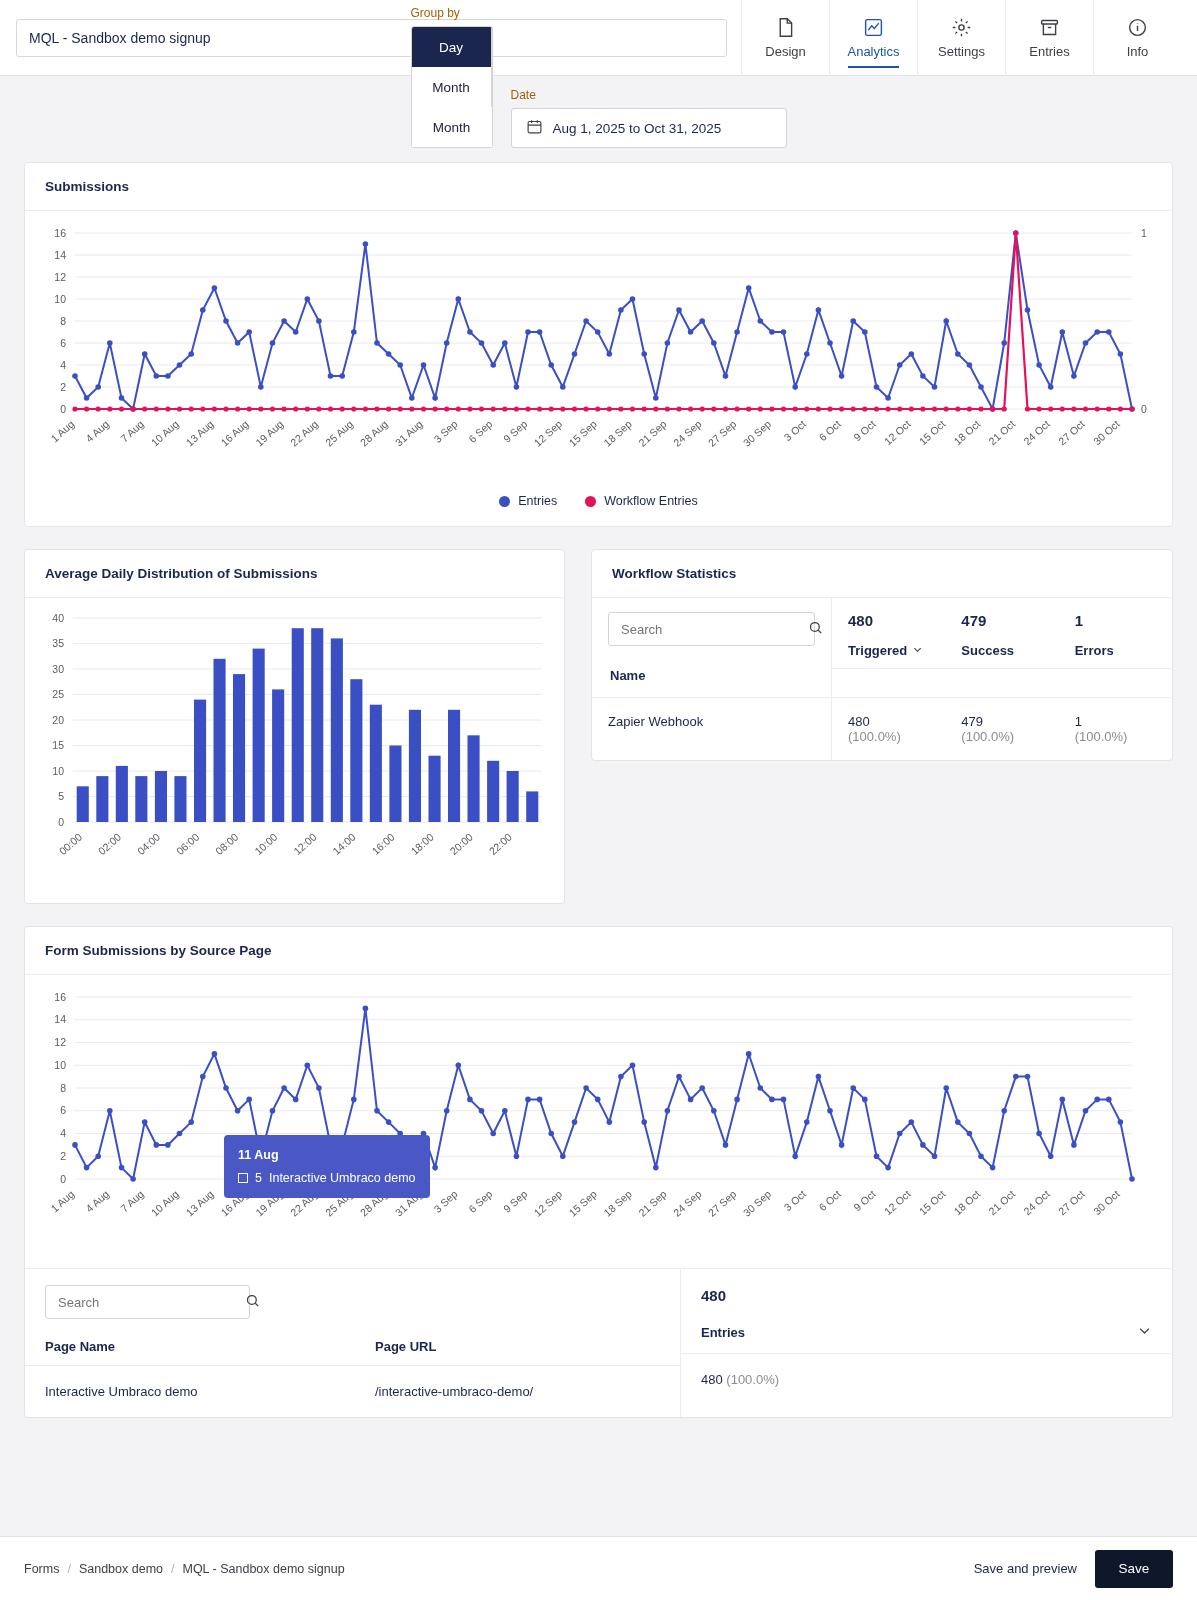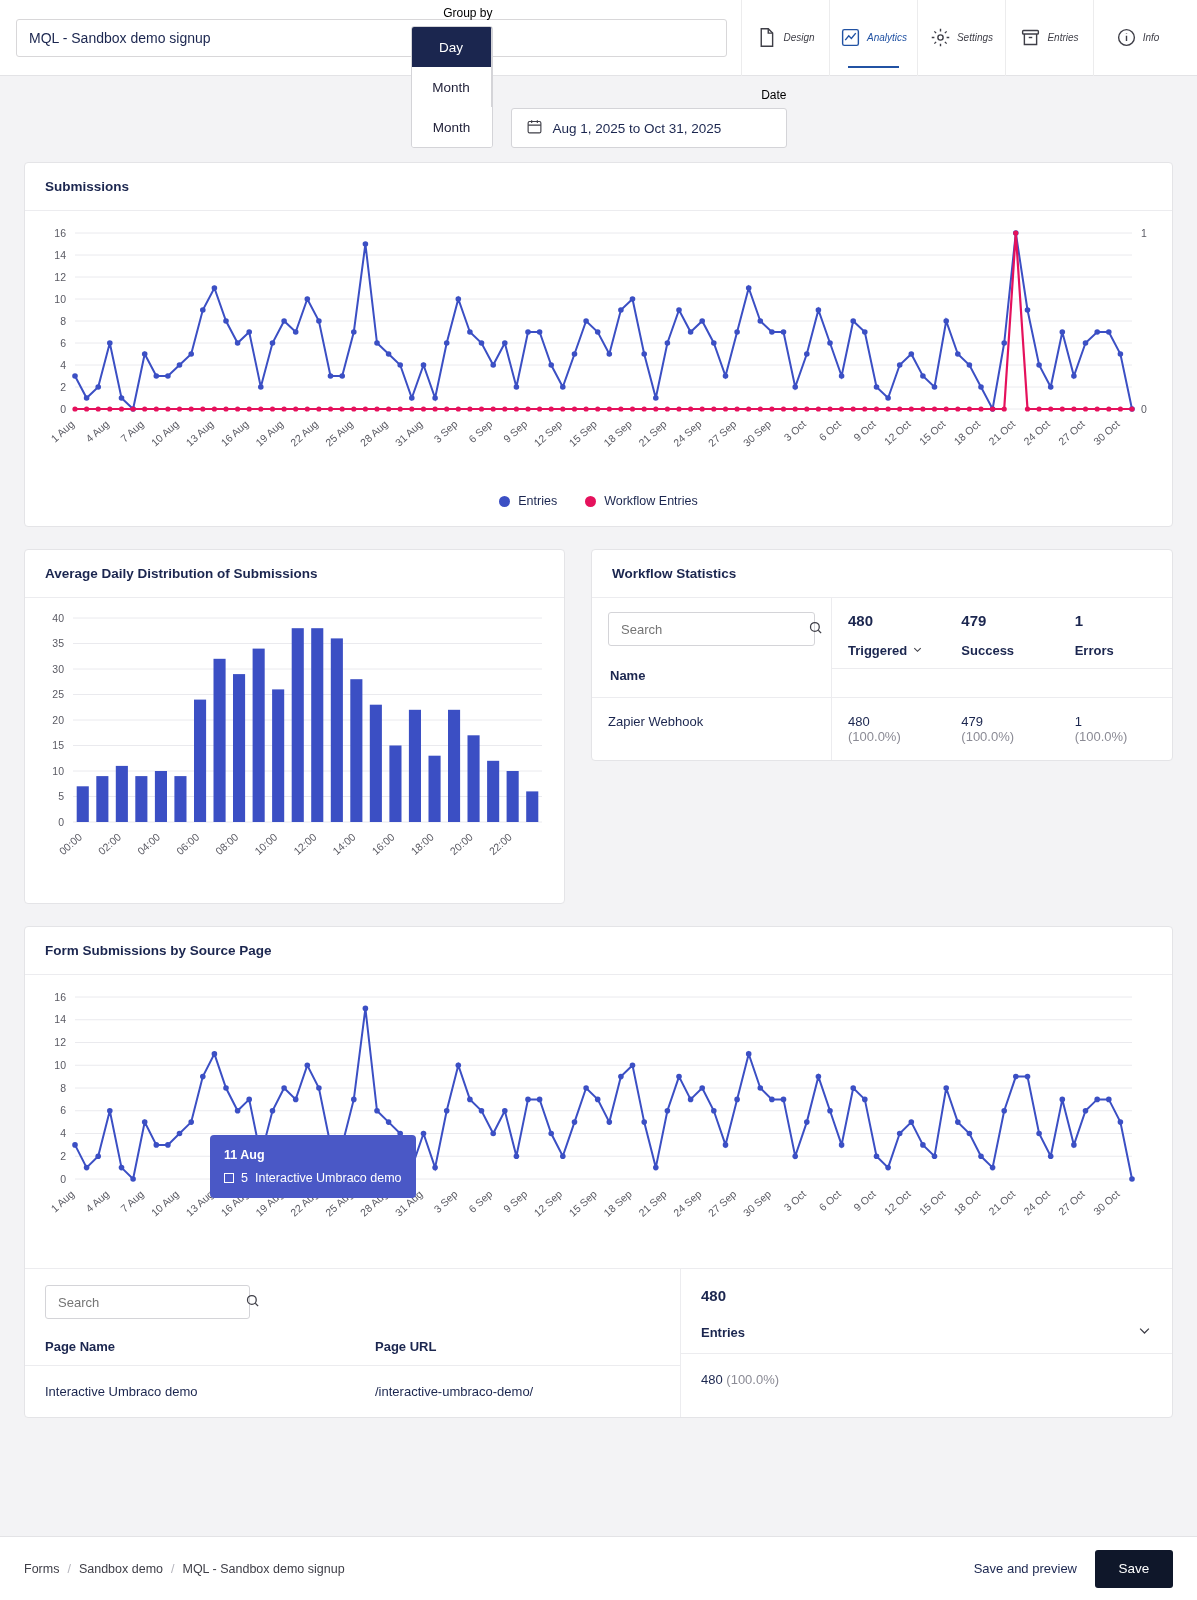--- a/index.html
+++ b/index.html
@@ -34,51 +34,50 @@
     padding: 0 12px;
     font-size: 14px;
     color: #1b264f;
     font-family: "Liberation Sans", sans-serif;
     background: #fff;
   }
   .tabs { display: flex; align-items: stretch; height: 76px; }
   .tab {
     width: 88px;
     display: flex;
-    flex-direction: row;
+    flex-direction: column;
     align-items: center;
     justify-content: center;
     gap: 6px;
     border-left: 1px solid #ececed;
-    font-size: 10px;
+    font-size: 13px;
     color: #3e3e47;
     cursor: pointer;
     position: relative;
-    font-style: italic;
   }
   .tab:last-child { border-right: none; }
   .tab.active { color: #2152a3; }
   .tab.active::after {
     content:"";
     position:absolute; left:18px; right:18px; bottom:8px; height:2px;
     background:#2152a3;
   }
   .tab svg { display:block; }
 
   
   .toolbar {
     height: 86px;
     display: flex;
     align-items: flex-end;
     justify-content: center;
     gap: 18px;
     padding-bottom: 14px;
     flex: none;
   }
-  .field-label { font-size: 12px; color: #000000; margin-bottom: 6px; display:block;text-align:right;}
+  .field-label { font-size: 12px; color: #a16207; margin-bottom: 6px; display:block;}
   .seg { display: flex; border:1px solid #d4d4d8; border-radius:3px; overflow:hidden; background:#fff;flex-direction:column; }
   .seg button {
     height: 40px;
     min-width: 80px;
     border: none;
     background: #fff;
     font-size: 13.5px;
     color: #23233b;
     cursor: pointer;
     font-family: "Liberation Sans", sans-serif;
@@ -791,21 +790,21 @@
             <text x="816.6153846153846" y="220" font-size="10.5" fill="#5a5a63" text-anchor="end" transform="rotate(-42 816.6153846153846 220)">6 Oct</text>
             <text x="851.4615384615385" y="220" font-size="10.5" fill="#5a5a63" text-anchor="end" transform="rotate(-42 851.4615384615385 220)">9 Oct</text>
             <text x="886.3076923076923" y="220" font-size="10.5" fill="#5a5a63" text-anchor="end" transform="rotate(-42 886.3076923076923 220)">12 Oct</text>
             <text x="921.1538461538461" y="220" font-size="10.5" fill="#5a5a63" text-anchor="end" transform="rotate(-42 921.1538461538461 220)">15 Oct</text>
             <text x="956" y="220" font-size="10.5" fill="#5a5a63" text-anchor="end" transform="rotate(-42 956 220)">18 Oct</text>
             <text x="990.8461538461538" y="220" font-size="10.5" fill="#5a5a63" text-anchor="end" transform="rotate(-42 990.8461538461538 220)">21 Oct</text>
             <text x="1025.6923076923076" y="220" font-size="10.5" fill="#5a5a63" text-anchor="end" transform="rotate(-42 1025.6923076923076 220)">24 Oct</text>
             <text x="1060.5384615384614" y="220" font-size="10.5" fill="#5a5a63" text-anchor="end" transform="rotate(-42 1060.5384615384614 220)">27 Oct</text>
             <text x="1095.3846153846152" y="220" font-size="10.5" fill="#5a5a63" text-anchor="end" transform="rotate(-42 1095.3846153846152 220)">30 Oct</text>
           </svg>
-        <div class="tooltip" style="left:185px; top:160px;">
+        <div class="tooltip" style="left:199px; top:160px;">
           <div class="tt-title">11 Aug</div>
           <div class="tt-row">
             <span class="tt-sq"></span>
             <span>5</span>
             <span>Interactive Umbraco demo</span>
           </div>
         </div>
       </div>
 
       <div class="sp-table">

